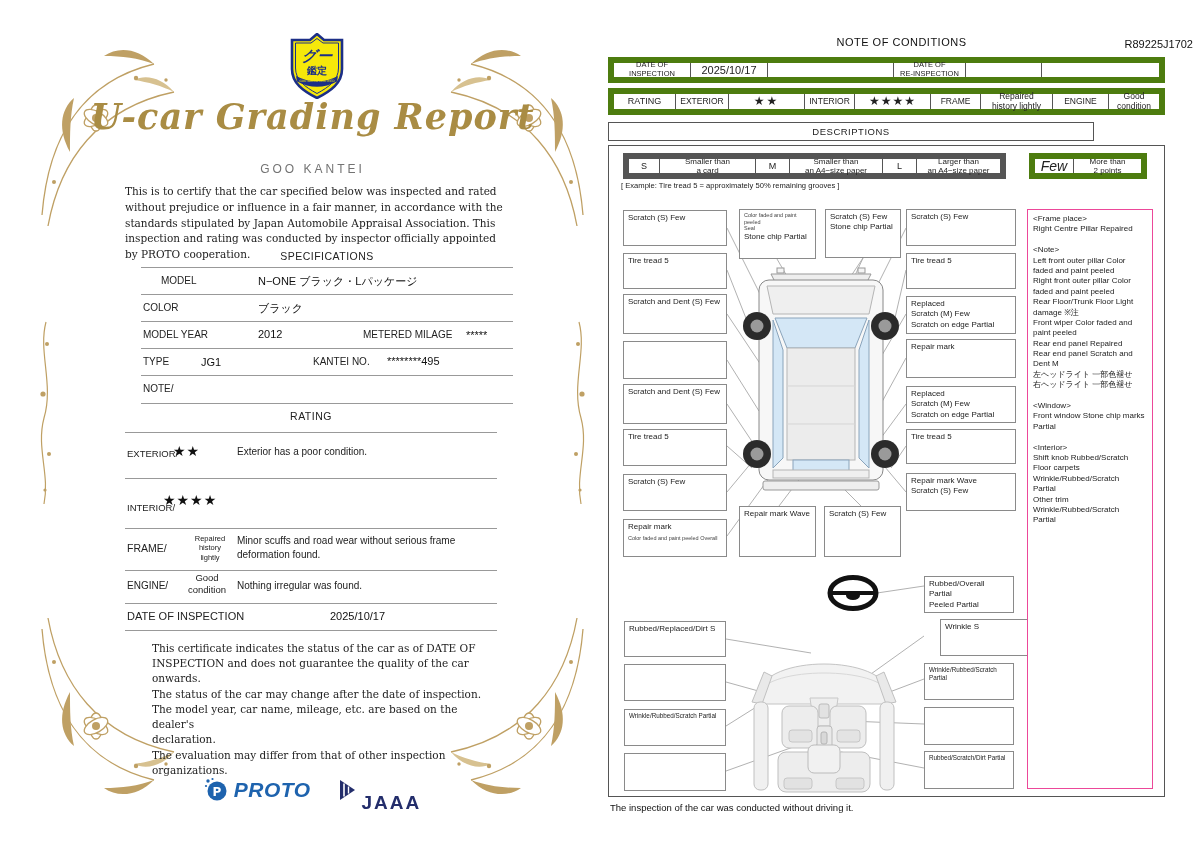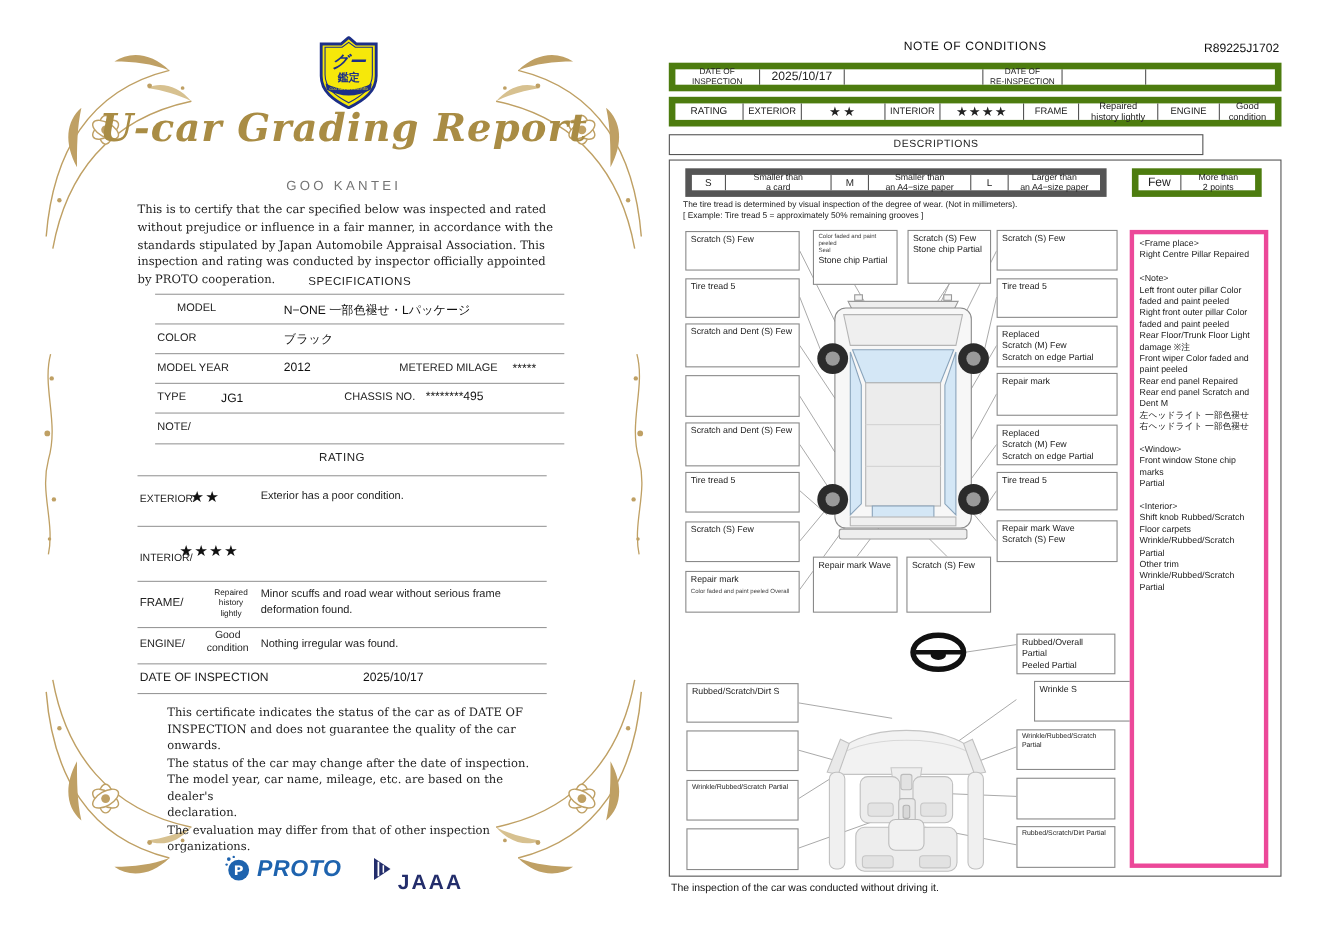--- a/index.html
+++ b/index.html
@@ -21,36 +21,36 @@
   .sl{position:absolute;font-size:10px;color:#222;}
   .sv{position:absolute;font-size:11px;color:#111;}
   .stars{font-size:14px;color:#111;letter-spacing:1px;}
   .cert-disc{position:absolute;left:122px;top:619px;width:345px;
       font-family:"DejaVu Serif",serif;font-size:10.5px;line-height:1.45;color:#222;}
   .logo-row{position:absolute;top:744px;left:0;width:100%;display:flex;justify-content:center;
       align-items:center;gap:26px;}
   .proto-text{font-weight:800;font-style:italic;font-size:21px;color:#1e63ae;letter-spacing:.5px;}
   .jaaa-text{font-weight:bold;font-size:19px;color:#232d6b;letter-spacing:2px;margin-top:26px;}
   
-  #cond{position:absolute;left:608px;top:30px;width:557px;height:790px;font-size:9px;}
+  #cond{position:absolute;left:608px;top:30px;width:557px;height:790px;font-size:9px;padding-left:30px;}
   .cond-title{position:absolute;top:6px;left:0;width:100%;text-align:center;font-size:11px;color:#111;letter-spacing:.5px;}
   .report-no{position:absolute;top:8px;right:2px;font-size:11px;color:#111;}
   .t{position:absolute;display:flex;border:6px solid #4d7c0f;background:#fff;box-sizing:border-box;}
   .t>div{border-left:1px solid #555;display:flex;align-items:center;justify-content:center;
       text-align:center;box-sizing:border-box;line-height:1.15;}
   .t>div:first-child{border-left:none;}
   .bar{position:absolute;border:1px solid #555;display:flex;align-items:center;justify-content:center;
       font-size:9.5px;letter-spacing:.5px;box-sizing:border-box;}
   #descarea{position:absolute;left:0;top:115px;width:557px;height:652px;border:1px solid #555;box-sizing:border-box;}
   .lbl{position:absolute;border:1px solid #8a8a8a;background:#fff;padding:2px 4px;
       font-size:8px;line-height:1.3;color:#222;box-sizing:border-box;overflow:hidden;}
   .lbl .tiny{font-size:5.5px;line-height:1.2;color:#444;display:block;}
   .lbl.sm{font-size:6.3px;}
   .treadnote{position:absolute;left:12px;top:35px;width:420px;font-size:7.6px;line-height:1.3;color:#222;}
-  #summary{position:absolute;left:418px;top:63px;width:126px;height:580px;border:4px solid #ec4899;
+  #summary{position:absolute;left:418px;top:63px;width:126px;height:580px;border:1px solid #ec4899;
       background:#fff;padding:4px 5px;font-size:8px;line-height:1.3;color:#222;box-sizing:border-box;}
   .cond-footer{position:absolute;left:2px;top:772px;font-size:9.5px;color:#111;}
   svg text{font-family:"DejaVu Sans",sans-serif;}
 </style>
 </head>
 <body>
 
 <div id="canvas">
 
   <div id="cert">
@@ -104,30 +104,30 @@
 
     <div class="abs" style="left:95px;top:225px;width:372px;height:160px;margin-left:16px;">
       <div class="sec-h">SPECIFICATIONS</div>
       <div class="hline" style="top:20px;"></div>
       <div class="hline" style="top:47px;"></div>
       <div class="hline" style="top:74px;"></div>
       <div class="hline" style="top:101px;"></div>
       <div class="hline" style="top:128px;"></div>
       <div class="hline" style="top:156px;"></div>
       <span class="sl" style="left:20px;top:28px;">MODEL</span>
-      <span class="sv" style="left:117px;top:27px;">N−ONE 一部色褪せ・Lパッケージ</span>
+      <span class="sv" style="left:117px;top:27px;">N−ONE ブラック・Lパッケージ</span>
       <span class="sl" style="left:2px;top:55px;">COLOR</span>
       <span class="sv" style="left:117px;top:54px;">ブラック</span>
       <span class="sl" style="left:2px;top:82px;">MODEL YEAR</span>
       <span class="sv" style="left:117px;top:81px;">2012</span>
       <span class="sl" style="left:222px;top:82px;">METERED MILAGE</span>
       <span class="sv" style="left:325px;top:82px;">*****</span>
       <span class="sl" style="left:2px;top:109px;">TYPE</span>
       <span class="sv" style="left:60px;top:109px;">JG1</span>
-      <span class="sl" style="left:172px;top:109px;">CHASSIS NO.</span>
+      <span class="sl" style="left:172px;top:109px;">KANTEI NO.</span>
       <span class="sv" style="left:246px;top:108px;">********495</span>
       <span class="sl" style="left:2px;top:136px;">NOTE/</span>
     </div>
 
     <div class="abs" style="left:95px;top:388px;width:372px;height:222px;">
       <div class="sec-h" style="top:0;">RATING</div>
       <div class="hline" style="top:22px;"></div>
       <div class="hline" style="top:68px;"></div>
       <div class="hline" style="top:118px;"></div>
       <div class="hline" style="top:160px;"></div>
@@ -226,26 +226,25 @@
         <div class="ml" style="width:96px;font-size:8px;">Smaller than
 a card</div>
         <div style="width:34px;font-size:9px;">M</div>
         <div class="ml" style="width:93px;font-size:8px;">Smaller than
 an A4−size paper</div>
         <div style="width:34px;font-size:9px;">L</div>
         <div class="ml" style="flex:1;font-size:8px;">Larger than
 an A4−size paper</div>
       </div>
       <div class="t" style="left:420px;top:7px;width:118px;height:26px;">
-        <div style="width:38px;font-size:11px;">Few</div>
+        <div style="width:38px;font-size:14px;font-style:italic;">Few</div>
         <div class="ml" style="flex:1;font-size:8px;">More than
 2 points</div>
       </div>
       <div class="treadnote">
-        <div>The tire tread is determined by visual inspection of the degree of wear. (Not in millimeters).</div>
         <div>[ Example: Tire tread 5 = approximately 50% remaining grooves ]</div>
       </div>
 
       <svg class="abs" style="left:0;top:0;" width="555" height="650" viewBox="0 0 555 650">
         <g stroke="#a8a8a8" stroke-width="0.9">
           <line x1="118" y1="82" x2="152" y2="150"></line>
             <line x1="118" y1="124" x2="142" y2="185"></line>
           <line x1="118" y1="168" x2="158" y2="228"></line>
             <line x1="118" y1="214" x2="150" y2="265"></line>
           <line x1="118" y1="258" x2="146" y2="300"></line>
@@ -363,21 +362,21 @@
 Scratch on edge Partial</div>
       <div class="lbl ml" style="left:297px;top:283px;width:110px;height:35px;">Tire tread 5</div>
       <div class="lbl ml" style="left:297px;top:327px;width:110px;height:38px;">Repair mark Wave
 Scratch (S) Few</div>
 
       <div class="lbl ml" style="left:130px;top:360px;width:77px;height:51px;">Repair mark Wave</div>
       <div class="lbl ml" style="left:215px;top:360px;width:77px;height:51px;">Scratch (S) Few</div>
 
       <div class="lbl ml" style="left:315px;top:430px;width:90px;height:37px;">Rubbed/Overall Partial
 Peeled Partial</div>
-      <div class="lbl ml" style="left:15px;top:475px;width:102px;height:36px;">Rubbed/Scratch/Dirt S</div>
+      <div class="lbl ml" style="left:15px;top:475px;width:102px;height:36px;">Rubbed/Replaced/Dirt S</div>
       <div class="lbl ml" style="left:15px;top:518px;width:102px;height:37px;"></div>
       <div class="lbl ml sm" style="left:15px;top:563px;width:102px;height:37px;">Wrinkle/Rubbed/Scratch Partial</div>
       <div class="lbl ml" style="left:15px;top:607px;width:102px;height:38px;"></div>
       <div class="lbl ml" style="left:331px;top:473px;width:90px;height:37px;">Wrinkle S</div>
       <div class="lbl ml sm" style="left:315px;top:517px;width:90px;height:37px;">Wrinkle/Rubbed/Scratch Partial</div>
       <div class="lbl ml" style="left:315px;top:561px;width:90px;height:38px;"></div>
       <div class="lbl ml sm" style="left:315px;top:605px;width:90px;height:38px;">Rubbed/Scratch/Dirt Partial</div>
 
       <div id="summary" class="ml">&lt;Frame place&gt;
 Right Centre Pillar Repaired

